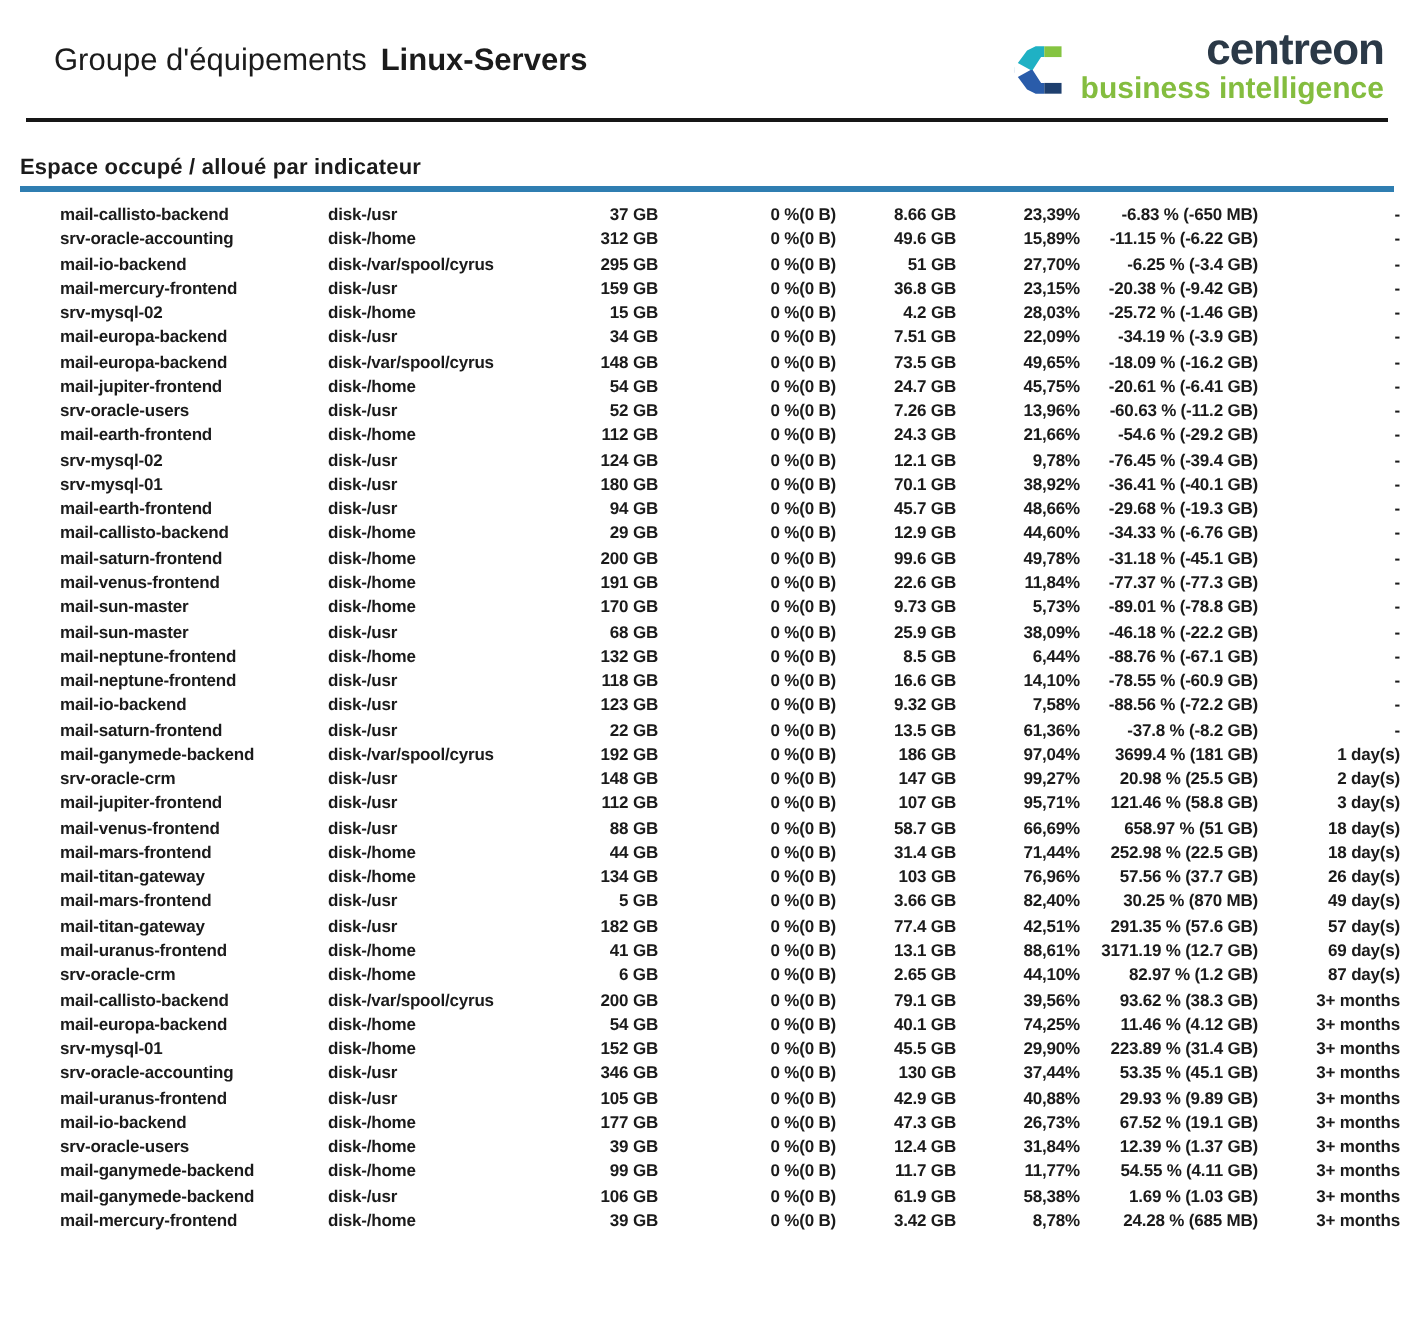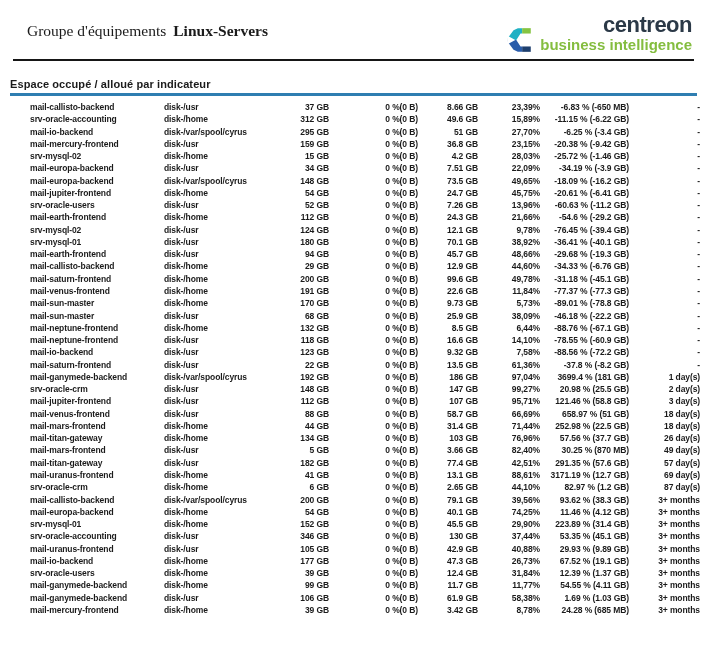--- a/index.html
+++ b/index.html
@@ -23,28 +23,27 @@
     display: flex;
     justify-content: space-between;
     align-items: flex-start;
     padding: 12px 14px 0 27px;
     height: 59px;
   }
   .report-title {
     font-size: 15.5px;
     margin-top: 10px;
     white-space: nowrap;
-    font-family: Liberation Serif, serif;
   }
   .report-title .bold { font-weight: bold; margin-left: 7px; }
   .header-rule {
     border-top: 2px solid #161616;
     margin: 0 12px 0 13px;
   }
-  .logo { display: flex; align-items: flex-end; gap: 7px; margin-top: 2px; }
+  .logo { display: flex; align-items: center; gap: 7px; margin-top: 2px; }
   .logo-mark { width: 26px; height: 28px; margin-top: 3px; }
   .logo-teal  { fill: #1fb1c4; }
   .logo-green { fill: #85c441; }
   .logo-blue  { fill: #2a5caa; }
   .logo-navy  { fill: #1e3f6e; }
   .logo-text { display: flex; flex-direction: column; align-items: flex-end; }
   .brand {
     font-size: 22px; font-weight: bold; line-height: 1;
     letter-spacing: -0.5px; color: #2b3947;
   }

